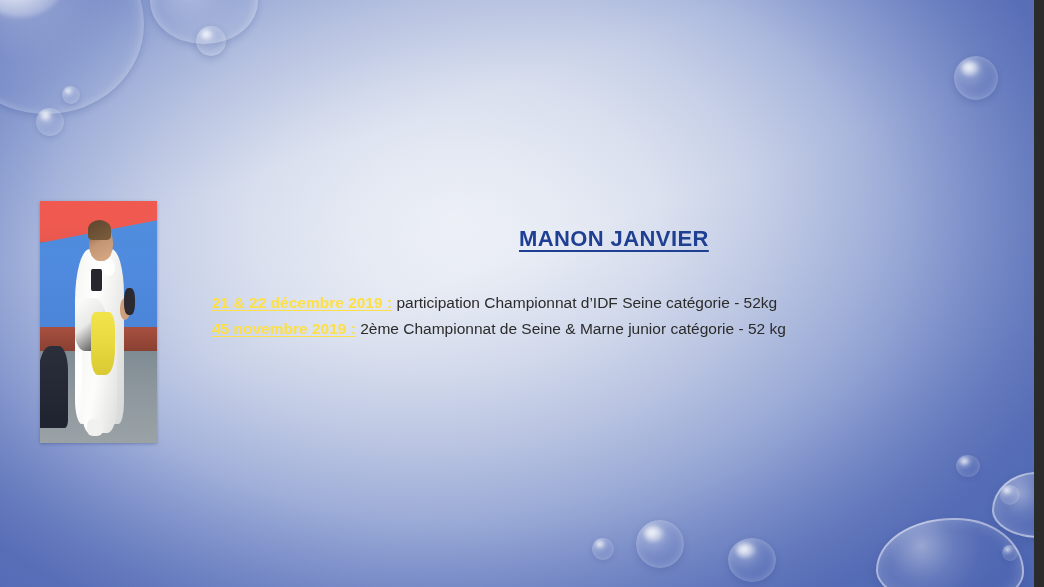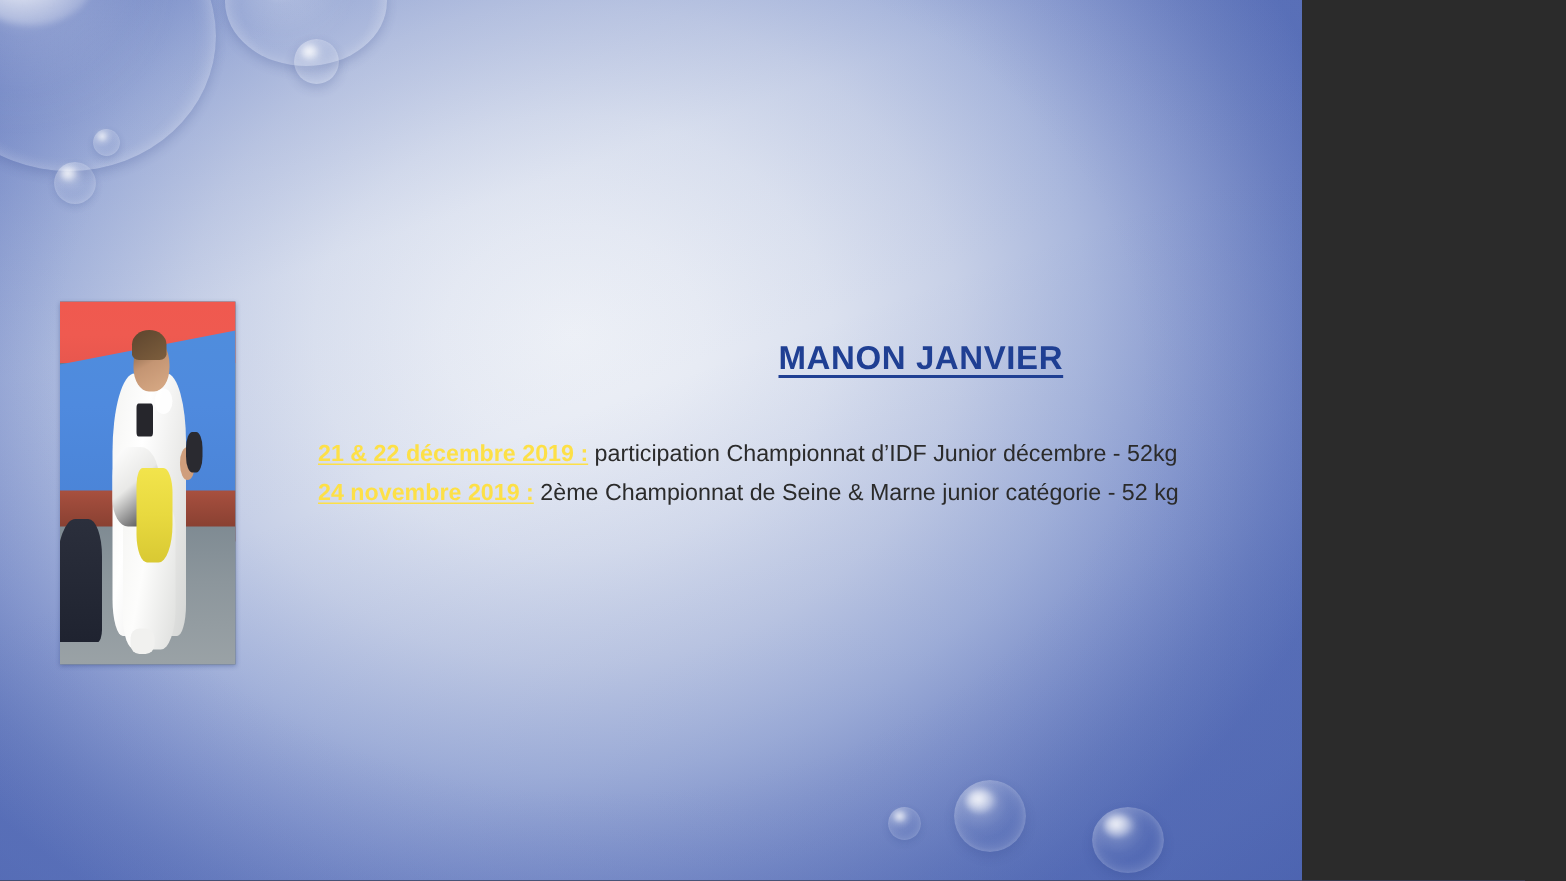--- a/index.html
+++ b/index.html
@@ -2,21 +2,21 @@
 <html><head>
 <meta charset="utf-8">
 <style>
   html, body {
     margin: 0;
     padding: 0;
     background: #2b2b2b;
   }
   #slide {
     position: relative;
-    width: 868px;
+    width: 1034px;
     height: 587px;
     overflow: hidden;
     font-family: "Liberation Sans", sans-serif;
     background: #5a71b8;
   }
   
   .bg-base {
     position: absolute;
     inset: 0;
     background:
@@ -249,20 +249,20 @@
     <div class="ph-layer ph-chest"></div>
     <div class="ph-layer ph-hand"></div>
     <div class="ph-layer ph-glove"></div>
     <div class="ph-layer ph-foot"></div>
   </div>
 
   <div id="title">MANON JANVIER</div>
 
   <div id="body-text">
     <div class="line">
-      <span class="date">21 &amp; 22 décembre 2019 :</span><span class="rest"> participation Championnat d’IDF Junior décembre - 52kg</span>
+      <span class="date">21 &amp; 22 décembre 2019 :</span><span class="rest"> participation Championnat d’IDF Seine catégorie - 52kg</span>
     </div>
     <div class="line">
-      <span class="date">24 novembre 2019 :</span><span class="rest"> 2ème Championnat de Seine &amp; Marne junior catégorie - 52 kg</span>
+      <span class="date">45 novembre 2019 :</span><span class="rest"> 2ème Championnat de Seine &amp; Marne junior catégorie - 52 kg</span>
     </div>
   </div>
 
 </div>
 
 </body></html>

